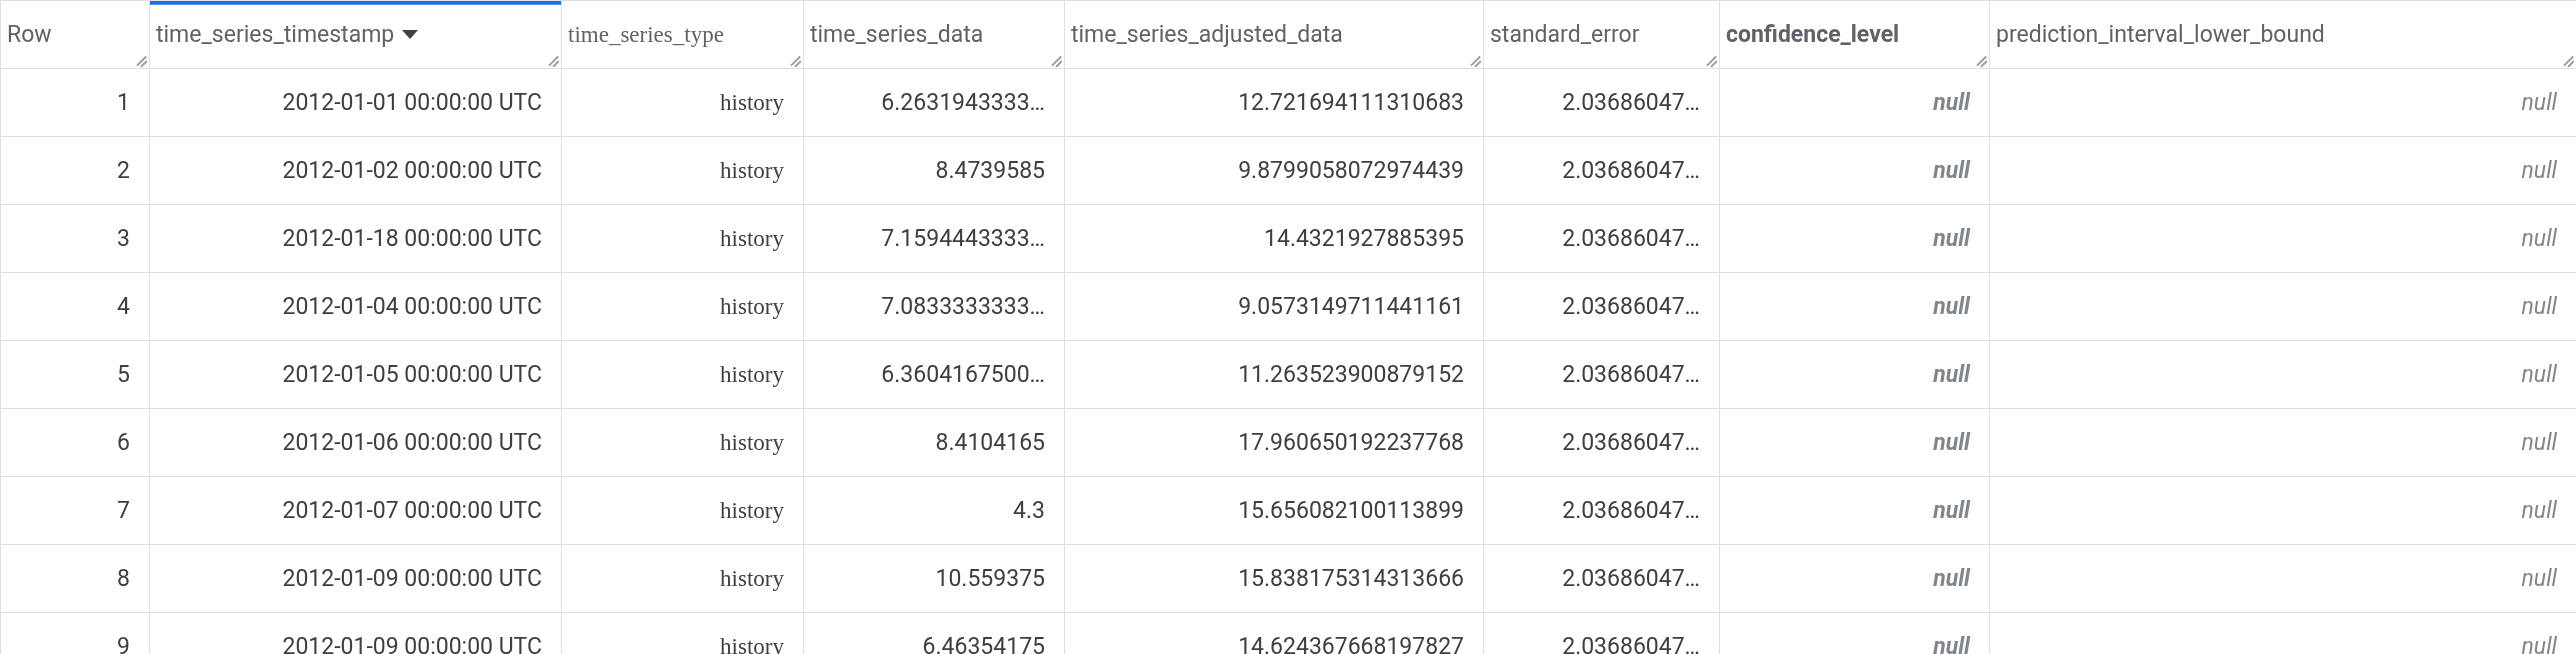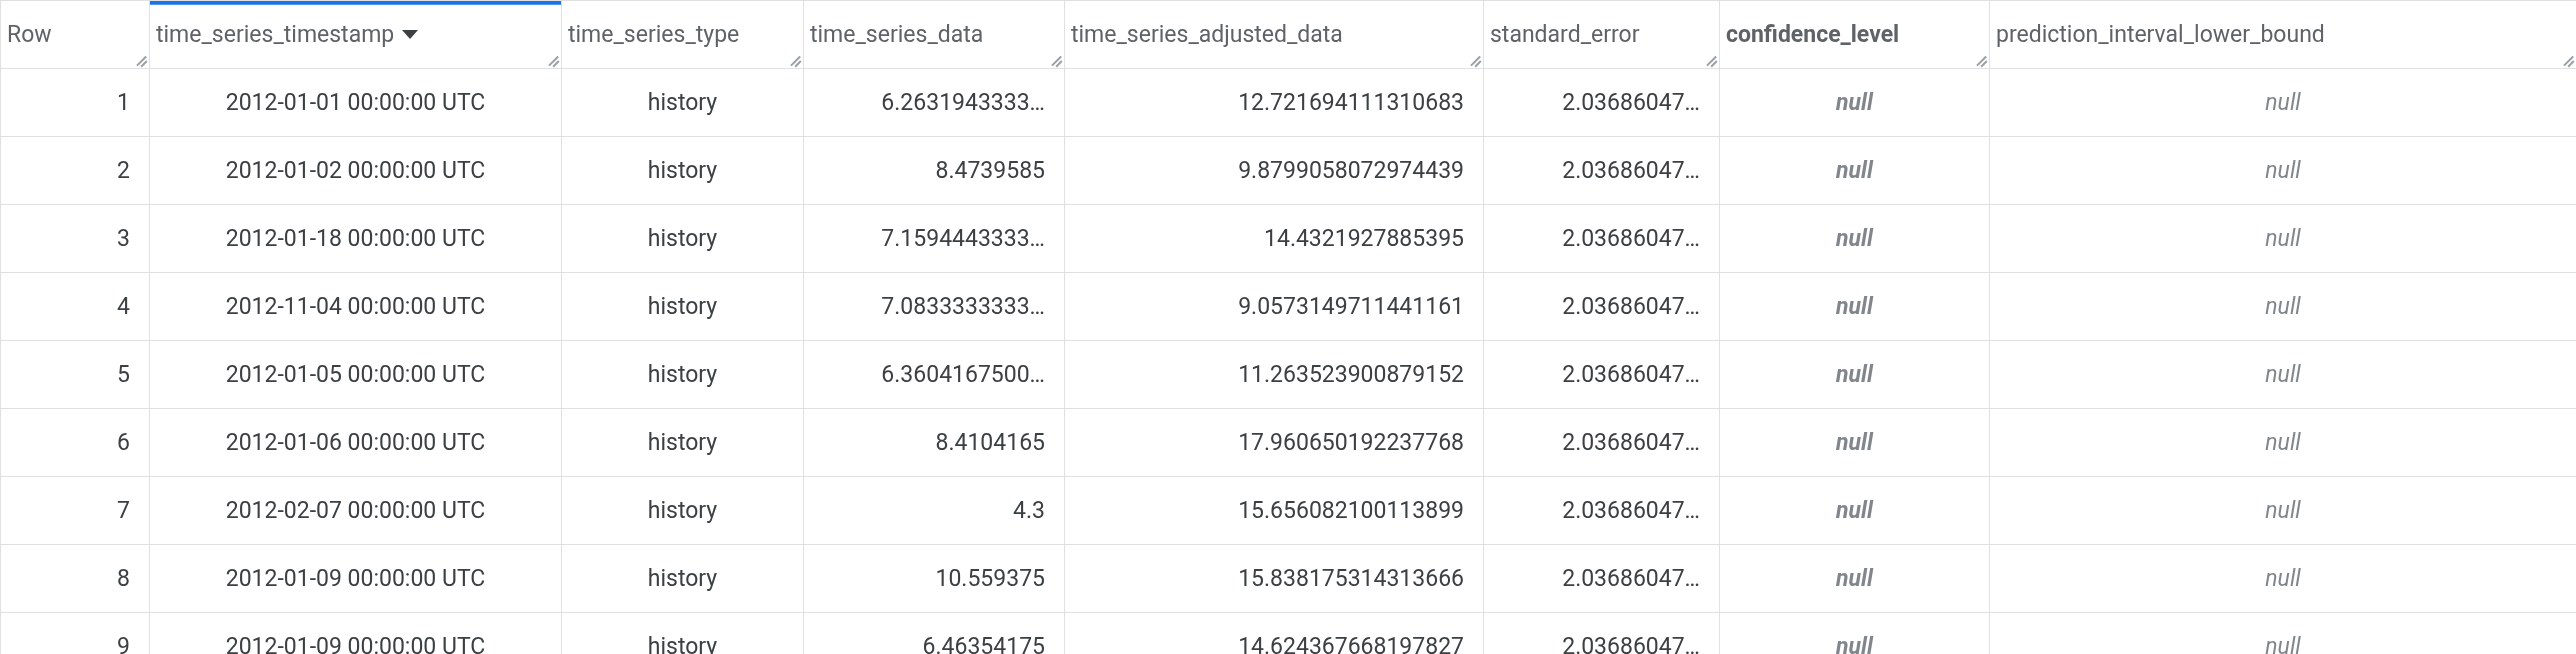--- a/index.html
+++ b/index.html
@@ -67,31 +67,31 @@
     position: absolute;
     background: #9aa0a6;
     height: 1.9px;
     transform: rotate(-45deg);
   }
   .resize-handle::before { width: 13.2px; right: -0.9px; bottom: 4.7px; }
   .resize-handle::after  { width: 7.6px;  right: -0.9px; bottom: 0.9px; }
 
   .col-row   { width: 149px; }
   .col-ts    { width: 412px; }
-  .col-type  { width: 242px; }
+  .col-type  { width: 242px; font-family: Liberation Serif, serif; }
   .col-data  { width: 261px; }
   .col-adj   { width: 419px; margin-top: 43px; }
   .col-se    { width: 236px; }
   .col-conf  { width: 270px; font-weight: bold; }
   .col-pred  { width: 587px; }
 
   .td.num, .th.col-row { text-align: right; }
-  .td.text { text-align: center; margin-top: 44px; }
+  .td.text { text-align: right; margin-top: 44px; }
   .td.null {
-    text-align: center;
+    text-align: right;
     font-style: italic;
     color: #80868b;
   }
 </style>
 </head>
 <body>
 
 <div class="table">
   <div class="thead">
     <div class="tr" id="header-row">
@@ -172,21 +172,21 @@
         <div class="td col-ts text">2012-01-18 00:00:00 UTC</div>
         <div class="td col-type text">history</div>
         <div class="td col-data num">7.1594443333…</div>
         <div class="td col-adj num">14.4321927885395</div>
         <div class="td col-se num">2.03686047…</div>
         <div class="td col-conf null">null</div>
         <div class="td col-pred null">null</div>
       </div>
       <div class="tr">
         <div class="td col-row num">4</div>
-        <div class="td col-ts text">2012-11-04 00:00:00 UTC</div>
+        <div class="td col-ts text">2012-01-04 00:00:00 UTC</div>
         <div class="td col-type text">history</div>
         <div class="td col-data num">7.0833333333…</div>
         <div class="td col-adj num">9.0573149711441161</div>
         <div class="td col-se num">2.03686047…</div>
         <div class="td col-conf null">null</div>
         <div class="td col-pred null">null</div>
       </div>
       <div class="tr">
         <div class="td col-row num">5</div>
         <div class="td col-ts text">2012-01-05 00:00:00 UTC</div>
@@ -202,21 +202,21 @@
         <div class="td col-ts text">2012-01-06 00:00:00 UTC</div>
         <div class="td col-type text">history</div>
         <div class="td col-data num">8.4104165</div>
         <div class="td col-adj num">17.960650192237768</div>
         <div class="td col-se num">2.03686047…</div>
         <div class="td col-conf null">null</div>
         <div class="td col-pred null">null</div>
       </div>
       <div class="tr">
         <div class="td col-row num">7</div>
-        <div class="td col-ts text">2012-02-07 00:00:00 UTC</div>
+        <div class="td col-ts text">2012-01-07 00:00:00 UTC</div>
         <div class="td col-type text">history</div>
         <div class="td col-data num">4.3</div>
         <div class="td col-adj num">15.656082100113899</div>
         <div class="td col-se num">2.03686047…</div>
         <div class="td col-conf null">null</div>
         <div class="td col-pred null">null</div>
       </div>
       <div class="tr">
         <div class="td col-row num">8</div>
         <div class="td col-ts text">2012-01-09 00:00:00 UTC</div>

